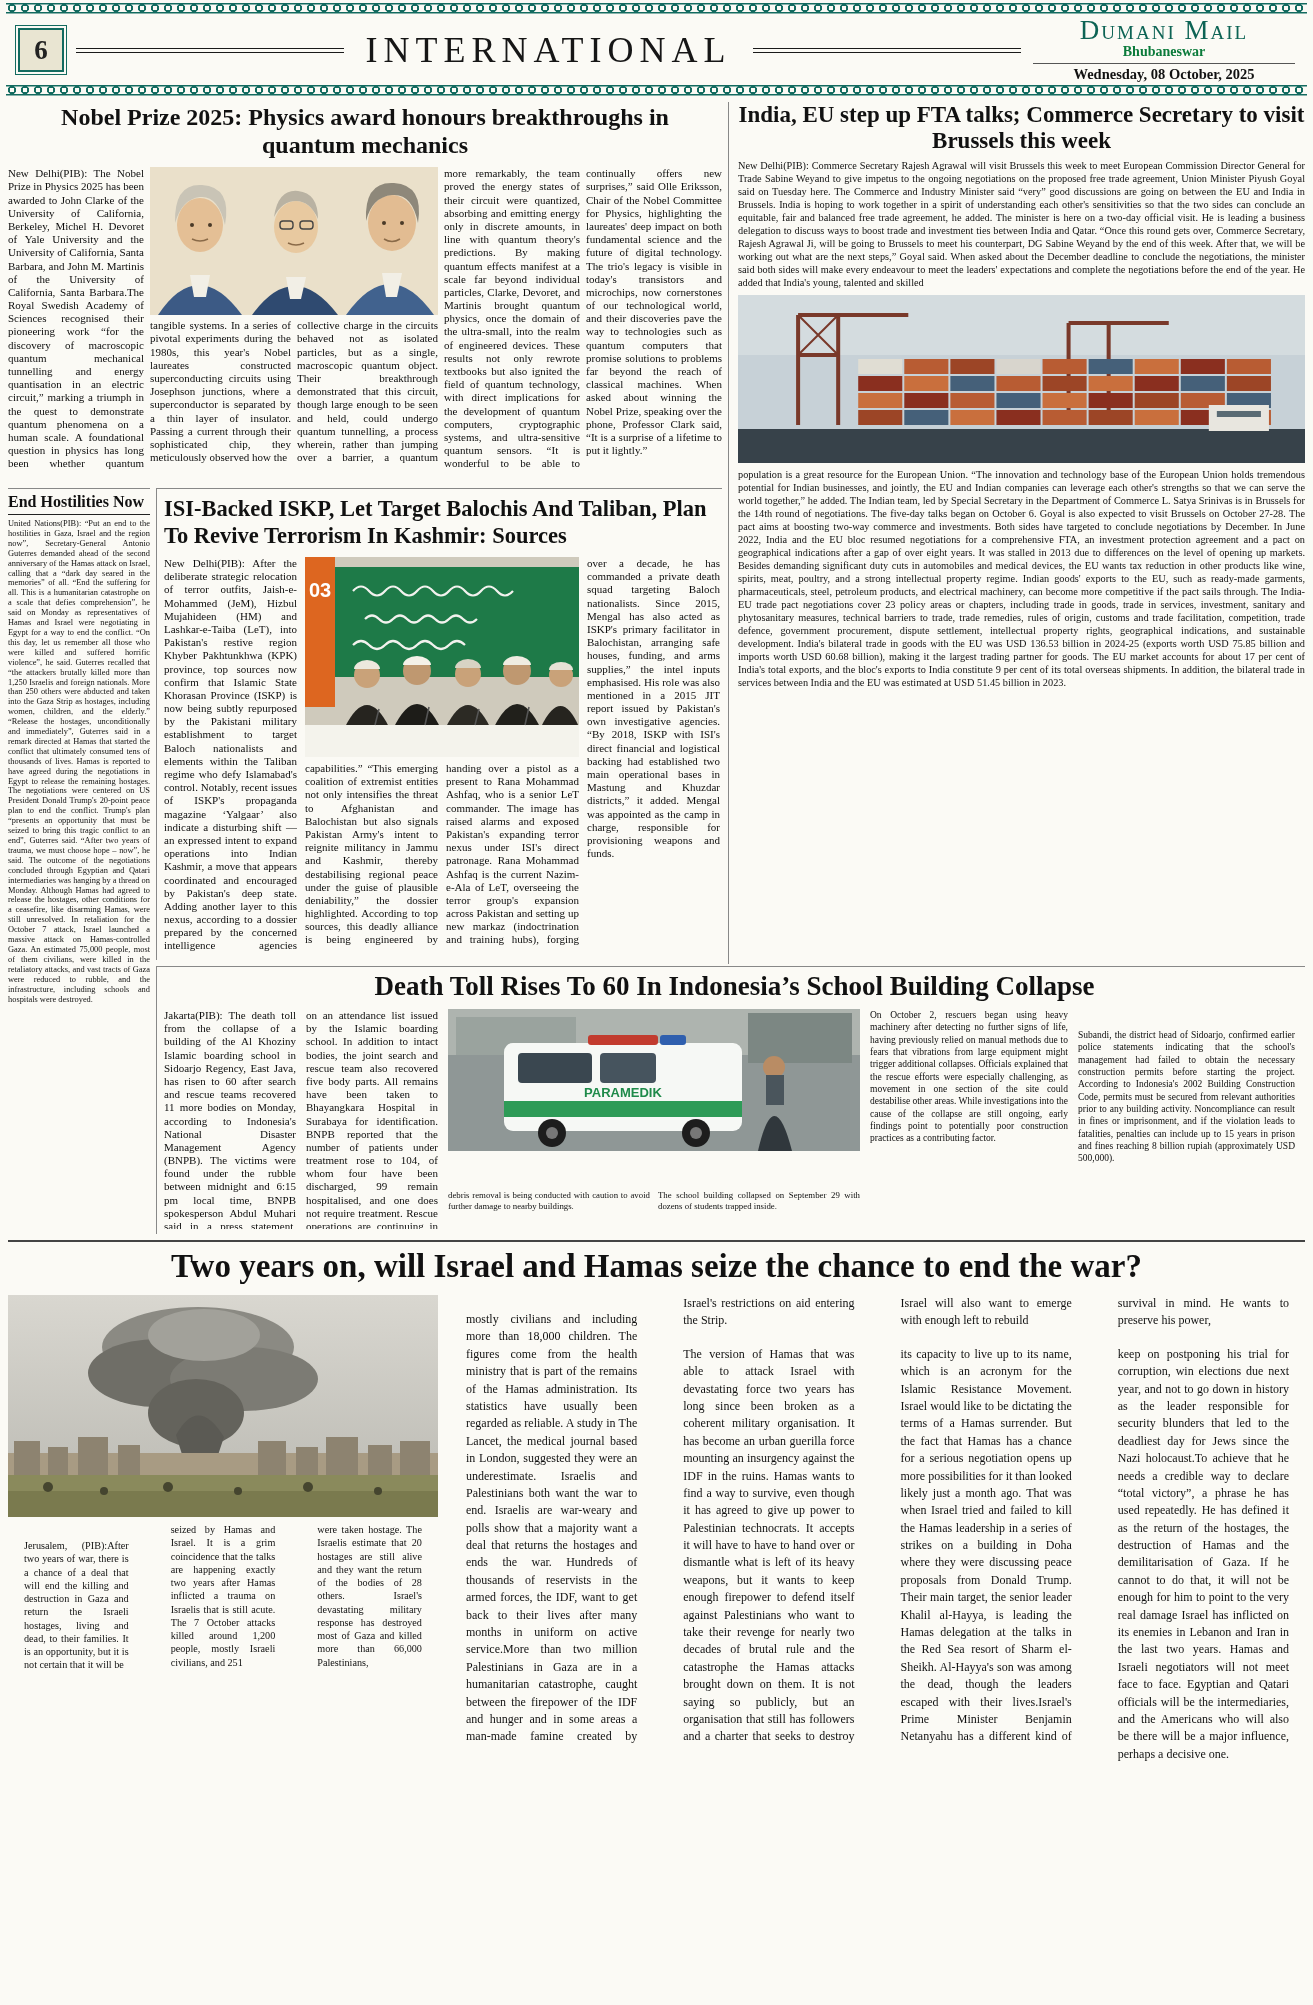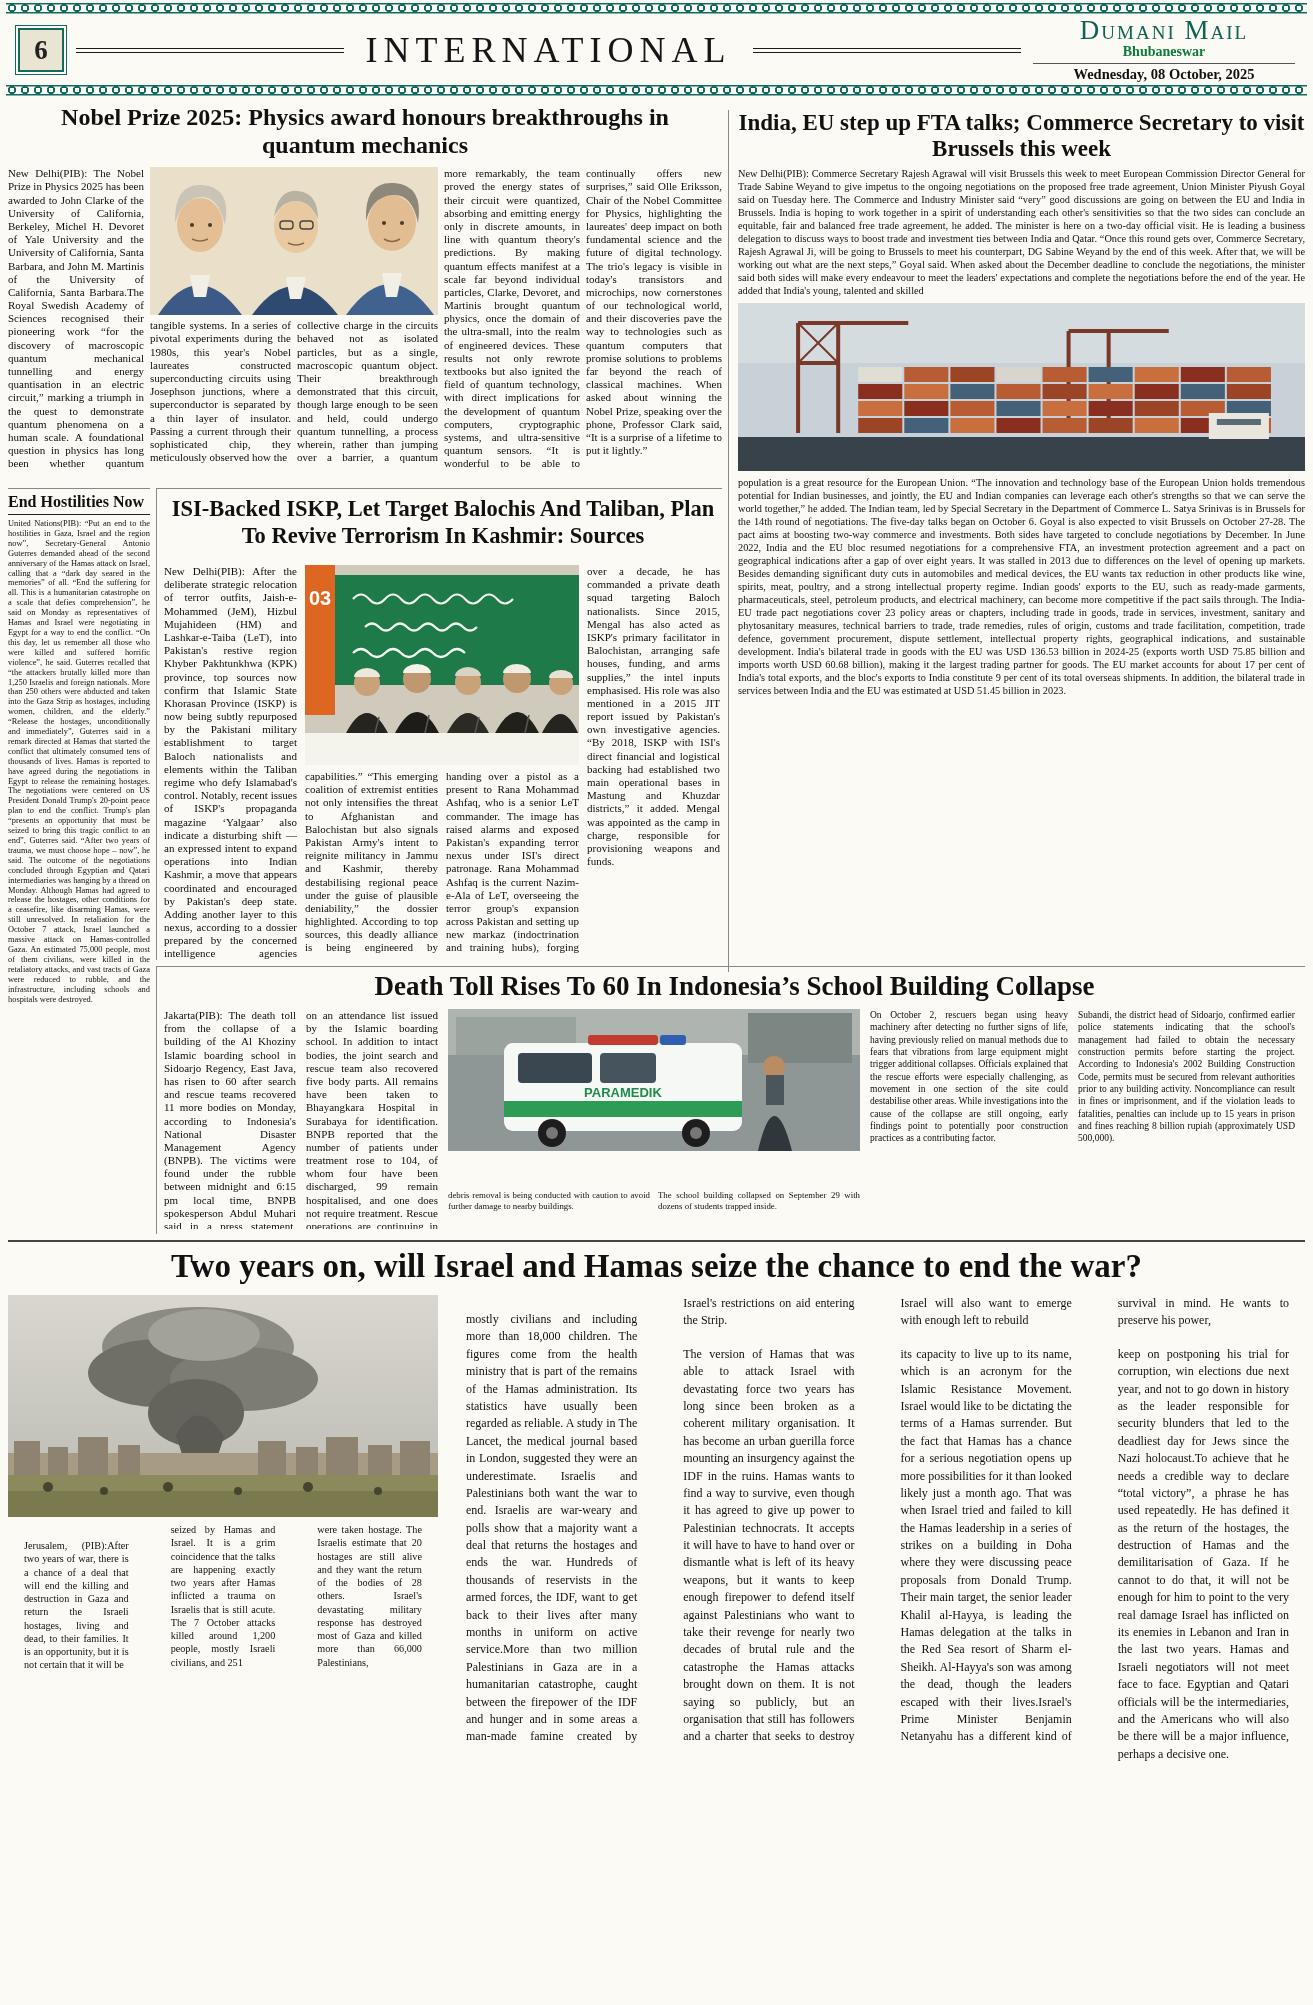--- a/index.html
+++ b/index.html
@@ -31,30 +31,30 @@
     color:#161616; padding:0 10px; white-space:nowrap;
   }
   .mast { flex:0 0 auto; text-align:center; min-width:262px; }
   .paper-name { font-variant:small-caps; font-size:27px; line-height:1; color:#0d6354; letter-spacing:2px; }
   .paper-city { font-size:14px; font-weight:bold; color:#0a7a3a; line-height:1.15; }
   .paper-date { font-size:14.5px; font-weight:bold; color:#111; border-top:1px solid #555; margin-top:2px; padding-top:2px; white-space:nowrap; }
   
   .sheet { position:relative; height:1912px; }
   .art { position:absolute; overflow:hidden; }
   #nobel        { left:8px;   top:4px;    width:714px;  height:382px; }
-  #india-eu     { left:728px; top:12px;    width:577px;  height:862px; border-left:1px solid #888; padding-left:9px; }
+  #india-eu     { left:728px; top:4px;    width:577px;  height:862px; border-left:1px solid #888; padding-left:9px; }
   #end-hostilities { left:8px; top:390px; width:142px;  height:748px; border-top:1px solid #888; padding-top:4px; }
   #iskp         { left:156px; top:390px;  width:566px;  height:472px; border-top:1px solid #888; border-left:1px solid #888; padding:6px 0 0 7px; }
   #indonesia    { left:156px; top:868px;  width:1149px; height:268px; border-top:1px solid #888; border-left:1px solid #888; padding:4px 0 0 7px; }
   #israel       { left:8px;   top:1142px; width:1297px; height:768px; border-top:2px solid #444; padding-top:6px; }
   
   .h-nobel  { font-size:24px; font-weight:bold; text-align:center; line-height:1.15; margin:2px 6px 8px; }
   .h-ie     { font-size:23px; font-weight:bold; text-align:center; line-height:1.14; margin-bottom:6px; }
   .h-endh   { font-size:16px; font-weight:bold; border-bottom:1px solid #222; padding-bottom:3px; margin-bottom:4px; }
-  .h-iskp   { font-size:22.5px; font-weight:bold; text-align:center; line-height:1.2; margin-bottom:16px; }
+  .h-iskp   { font-size:22.5px; font-weight:bold; line-height:1.2; margin-bottom:8px; }
   .h-indo   { font-size:27px; font-weight:bold; text-align:center; margin-bottom:7px; }
   .h-isr    { font-size:33px; font-weight:bold; text-align:center; margin-bottom:10px; }
   
   .bt { font-size:11px; line-height:1.2; text-align:justify; color:#0d0d0d; overflow:hidden; }
   .row { display:flex; }
   
   .nobel-row { gap:6px; height:302px; }
   .nobel-row .c { width:136px; flex:0 0 auto; }
   .nobel-mid { width:288px; flex:0 0 auto; }
   .nobel-img { width:288px; height:148px; margin-bottom:4px; }
@@ -73,21 +73,21 @@
   .iskp-sub { display:flex; gap:8px; height:186px; }
   .iskp-sub .c { width:133px; flex:0 0 auto; }
   
   .indo-row { gap:10px; height:220px; }
   .indo-c1, .indo-c2 { width:132px; flex:0 0 auto; }
   .indo-photo-block { width:412px; flex:0 0 auto; }
   .indo-photo { width:412px; height:174px; margin-bottom:7px; }
   .indo-caps { display:flex; gap:8px; height:70px; }
   .indo-caps .cap { flex:1 1 0; font-size:8.8px; line-height:1.25; text-align:justify; overflow:hidden; }
   .indo-c3 { width:198px; flex:0 0 auto; font-size:9.5px; line-height:1.3; }
-  .indo-c4 { width:217px; flex:0 0 auto; font-size:9.5px; line-height:1.3; }
+  .indo-c4 { width:217px; flex:0 0 auto; font-size:9.5px; line-height:1.3;margin-top:20px; }
   
   .isr-row { gap:12px; }
   .isr-left { width:430px; flex:0 0 auto; }
   .isr-photo { width:430px; height:222px; }
   .isr-mini { column-count:3; column-gap:10px; margin-top:6px; font-size:10.2px; line-height:1.3; text-align:justify; }
   .isr-flow { flex:1 1 auto; column-count:4; column-gap:14px; height:660px; font-size:12px; line-height:1.45; text-align:justify; }
   .isr-flow p, .isr-mini p { margin:16px; }
   svg { display:block; }
 </style>
 </head>

